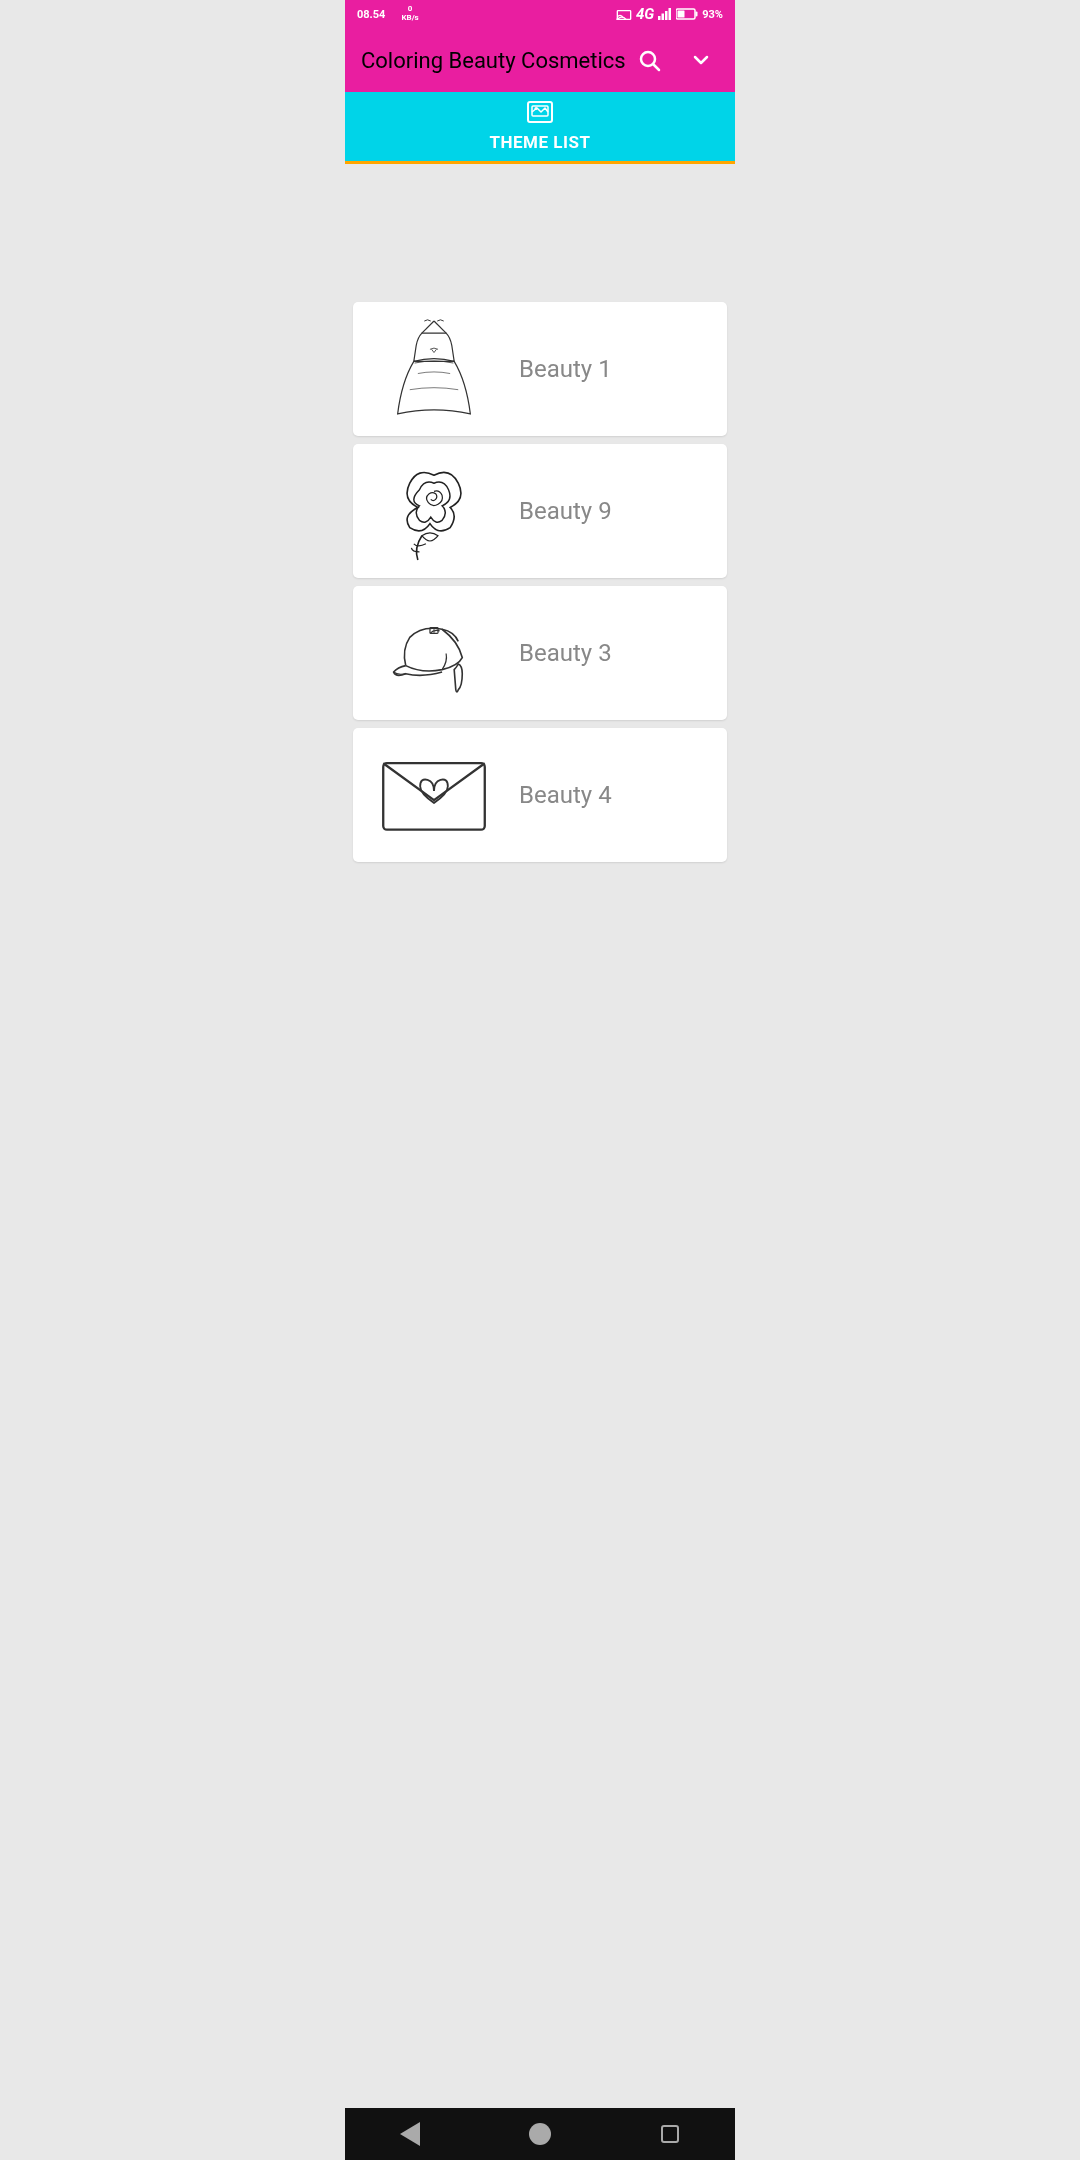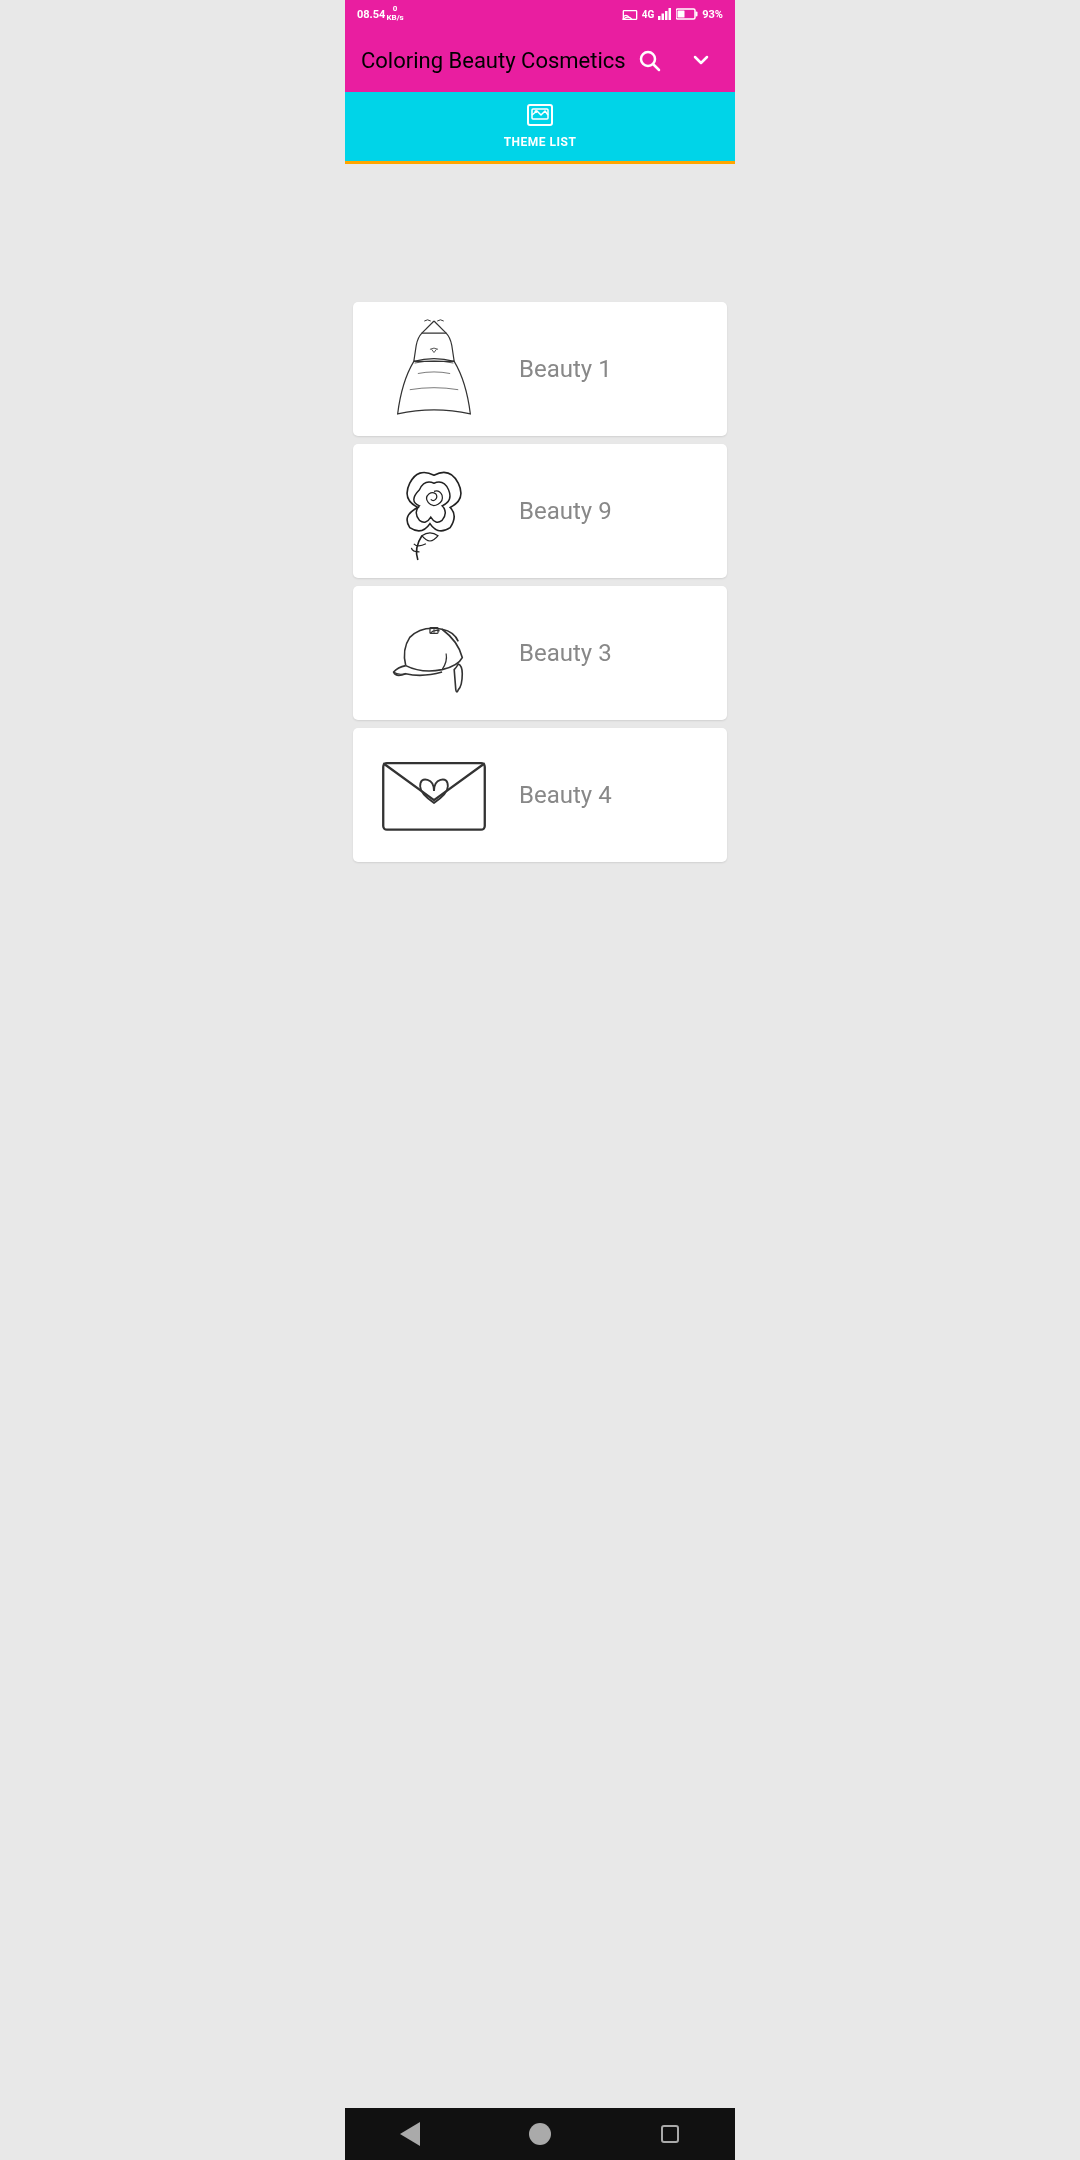--- a/index.html
+++ b/index.html
@@ -19,21 +19,21 @@
       background: #e91ea0;
       color: white;
       display: flex;
       justify-content: space-between;
       align-items: center;
       padding: 4px 12px;
       height: 28px;
       font-size: 11px;
       font-weight: bold;
     }
-    .status-left { display: flex; align-items: center; gap: 1px; }
+    .status-left { display: flex; align-items: center; gap: 16px; }
     .status-right { display: flex; align-items: center; gap: 4px; }
     .status-kb { font-size: 8px; line-height: 1.1; text-align: center; }
 
     
     .app-bar {
       background: #e91ea0;
       color: #000000;
       display: flex;
       align-items: center;
       justify-content: space-between;
@@ -87,21 +87,21 @@
       bottom: 0;
       left: 0;
       right: 0;
       height: 3px;
       background: #ffa500;
     }
     .tab-icon {
       font-size: 22px;
     }
     .tab-label {
-      font-size: 12px;
+      font-size: 17px;
       font-weight: bold;
       letter-spacing: 0.5px;
       text-align: right;
     }
 
     
     .ad-banner {
       background: #e8e8e8;
       height: 130px;
       display: flex;
@@ -203,21 +203,21 @@
   </div>
   <div class="status-right">
 
     <svg width="16" height="12" viewBox="0 0 24 18">
       <rect x="2" y="4" width="20" height="13" rx="1" fill="none" stroke="white" stroke-width="2"></rect>
       <path d="M2 13 Q6 9 10 13" fill="none" stroke="white" stroke-width="2"></path>
       <path d="M2 17 Q9 10 15 17" fill="none" stroke="white" stroke-width="2"></path>
       <circle cx="2" cy="17" r="1.5" fill="white"></circle>
     </svg>
 
-    <span style="font-size:10px;font-weight:bold;">4G</span>
+    <span style="font-size:15px;font-weight:bold;font-style:italic;">4G</span>
 
     <svg width="14" height="12" viewBox="0 0 14 12">
       <rect x="0" y="8" width="2.5" height="4" fill="white"></rect>
       <rect x="3.5" y="5.5" width="2.5" height="6.5" fill="white"></rect>
       <rect x="7" y="3" width="2.5" height="9" fill="white"></rect>
       <rect x="10.5" y="0" width="2.5" height="12" fill="white"></rect>
     </svg>
 
     <svg width="22" height="12" viewBox="0 0 22 12">
       <rect x="0" y="1" width="19" height="10" rx="1.5" fill="none" stroke="white" stroke-width="1.5"></rect>

